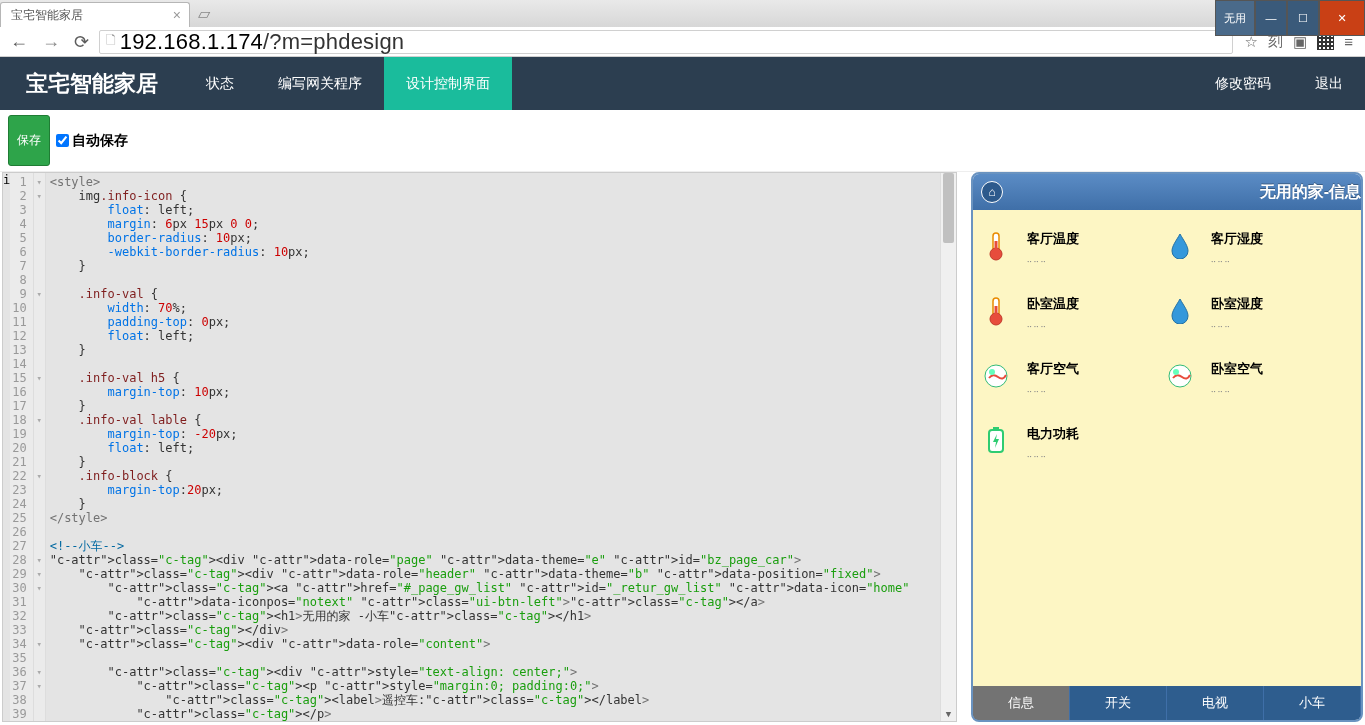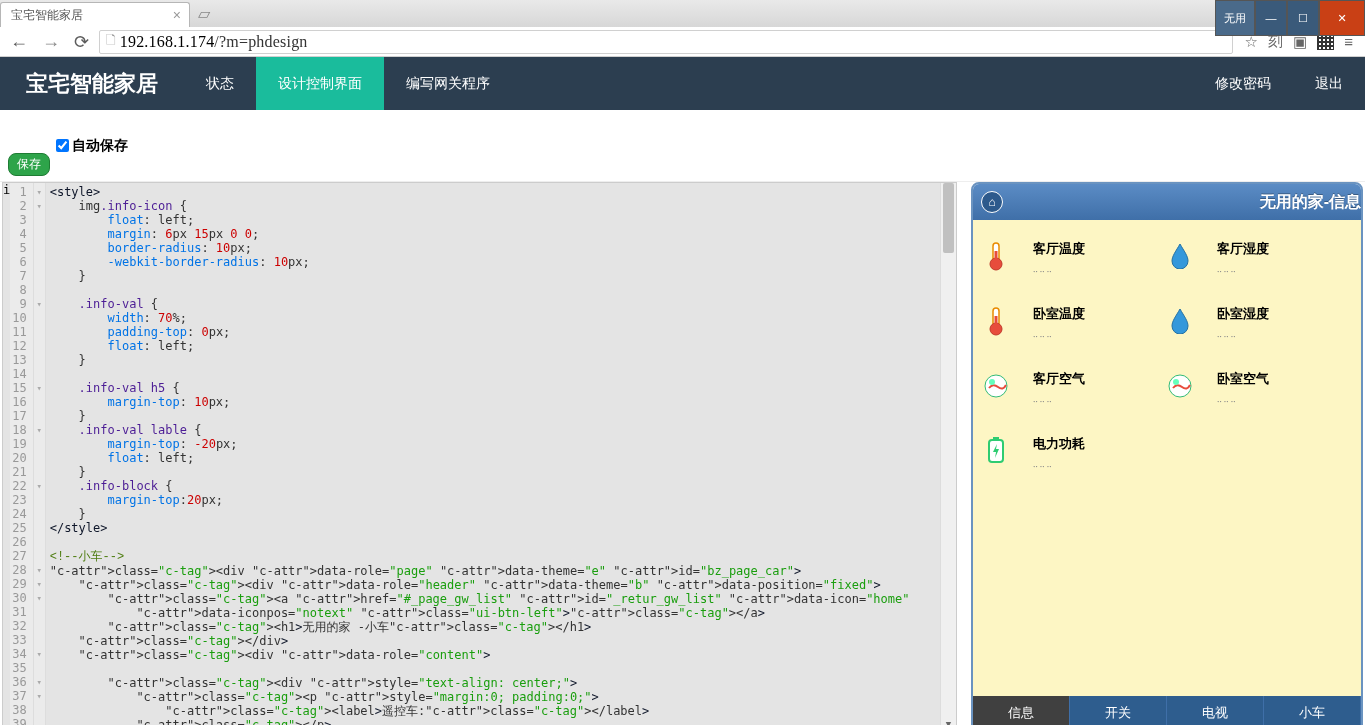--- a/index.html
+++ b/index.html
@@ -15,77 +15,77 @@
   .win-btn { width: 32px; height: 36px; display: flex; align-items: center; justify-content: center; font-size: 11px; color: #fff; border: 1px solid #555; }
   .wb-nouse { background: #4a6a8a; width: 40px; }
   .wb-min,.wb-max { background: #3a5a7a; }
   .wb-close { background: #c94015; width: 46px; }
   
   .addr-bar { height: 30px; display: flex; align-items: center; padding: 0 6px; gap: 6px; border-bottom: 1px solid #d0d0d0; }
   .nav-arrow { color: #888; font-size: 18px; padding: 0 4px; }
   .nav-arrow.enabled { color: #5c5c5c; }
   .url-box { flex: 1; display: flex; align-items: center; border: 1px solid #d0d0d0; border-radius: 2px; height: 24px; padding: 0 6px; }
   .url-box .doc-icon { color: #999; font-size: 12px; margin-right: 4px; }
-  .url-text { font-size: 16px; color: #333; letter-spacing: .2px; font-family: Liberation Serif, serif; }
+  .url-text { font-size: 22px; color: #333; letter-spacing: .2px; }
   .url-text .host { color: #000; }
   .addr-icons { display: flex; gap: 10px; padding: 0 6px; color: #666; align-items: center; }
   .addr-icons span { font-size: 15px; }
   .qr { width: 17px; height: 17px; background:
     repeating-linear-gradient(#333 0 2px, transparent 2px 4px),
     repeating-linear-gradient(90deg,#333 0 2px, transparent 2px 4px); }
   
   
   .app-header { background: #2c3e50; height: 53px; display: flex; align-items: stretch; color: #fff; }
   .brand { font-size: 22px; font-weight: bold; padding: 0 26px; display: flex; align-items: center; }
   .nav-item { display: flex; align-items: center; padding: 0 22px; cursor: pointer; font-size: 14px; }
   .nav-item.active { background: #1abc9c; }
   .nav-right { margin-left: auto; display: flex; }
   
   
   .toolbar { background: #fff; padding: 5px 8px; display: flex; align-items: center; gap: 6px; border-bottom: 1px solid #eee; }
-  .btn-save { background: #2ea44a; color: #fff; border: 1px solid #1f7c34; border-radius: 8px; padding: 2px 8px; cursor: pointer; font-size: 12px; margin-top: 38px; }
+  .btn-save { background: #2ea44a; color: #fff; border: 1px solid #1f7c34; border-radius: 3px; padding: 16px 8px; cursor: pointer; font-size: 12px; }
   .chk-label { display: flex; align-items: center; gap: 3px; font-weight: bold; font-size: 14px; }
   
   
   .split { display: flex; gap: 14px; padding: 0 2px; height: 550px; }
   
   
   .editor-wrap { flex: 1; border: 1px solid #ccc; position: relative; display: flex; font-family: Consolas, monospace; font-size: 12px; line-height: 14px; background: #e4e4e4; }
   .gutter { background: #ebebeb; color: #999; text-align: right; padding: 2px 6px 2px 2px; user-select: none; border-right: 1px solid #ddd; white-space: pre; }
   .gutter .ln { height: 14px; }
   .fold-col { width: 12px; background:#ebebeb; padding-top:2px; color:#aaa; font-size:9px; border-right:1px solid #ddd;}
   .fold-col div{height:14px; text-align:center;}
   .code { flex: 1; padding: 2px 4px; white-space: pre; overflow: hidden; color: #333; }
-  .c-tag { color: #0f172a; }
+  .c-tag { color: #737373; }
   .c-str { color: #1a9e0e; }
   .c-prop { color: #0073e6; }
   .c-num { color: #c00; }
-  .c-sel { color: #4c1d95; margin-top: 6px; }
+  .c-sel { color: #7f1d1d; margin-top: 6px; }
   .c-txt { color: #333; }
-  .c-cm { color: #4d7c0f; font-family: Liberation Mono, monospace; }
+  .c-cm { color: #0369a1; }
   .scrollbar-v { position:absolute; right:0; top:0; bottom:0; width:16px; background:#f0f0f0; border-left:1px solid #ddd;}
   .scrollbar-v .thumb { position:absolute; left:2px; right:2px; top:0; height:70px; background:#c0c0c0; border-radius:2px;}
   .scrollbar-v .arr { position:absolute; left:0; right:0; height:14px; font-size:9px; color:#666; text-align:center;}
   .scrollbar-v .arr.up{top:0;} .scrollbar-v .arr.dn{bottom:0;}
 
   
   .preview { width: 392px; border: 2px solid #6a93c0; border-radius: 8px; overflow: hidden; display: flex; flex-direction: column; }
   .pv-header { background: linear-gradient(#5b8cc5, #3f6fa8); color: #fff; height: 36px; display: flex; align-items: center; position: relative; }
   .pv-home { position: absolute; left: 8px; width: 22px; height: 22px; border-radius: 50%; background: #2d5a8c; display: flex; align-items: center; justify-content: center; font-size: 12px; border: 1px solid #fff; }
   .pv-title { flex: 1; text-align: right; font-size: 16px; font-weight: bold; text-shadow: 0 -1px 0 rgba(0,0,0,.3); }
   .pv-body { flex: 1; background: #fdf6c4; padding: 20px 10px 10px; }
   .info-grid { display: grid; grid-template-columns: 1fr 1fr; row-gap: 30px; }
-  .info-block { display: flex; gap: 24px; }
+  .info-block { display: flex; gap: 18px; }
   .info-icon { width: 26px; height: 32px; display: flex; align-items: center; justify-content: center; }
   .thermo svg, .drop svg, .air svg, .power svg { display:block; }
   .info-text h5 { font-size: 13px; font-weight: bold; }
   .info-text .dots { letter-spacing: 2px; color: #888; font-size: 9px; margin-top: 4px;}
   .pv-tabs { display: flex; background: #2e5d8e; }
   .pv-tab { flex: 1; text-align: center; color: #fff; padding: 8px 0; font-size: 13px; border-right: 1px solid #3f6fa8; cursor: pointer; }
-  .pv-tab.active { background: #404040; }
+  .pv-tab.active { background: #737373; }
   
   
   .footer { padding: 16px 6px; color: #1ba0d7; font-size: 15px; }
 </style>
 </head>
 <body>
 
 <div class="browser-chrome">
   <div class="tab-strip">
     <div class="tab">
@@ -114,22 +114,22 @@
       <span>▣</span>
       <span class="qr"></span>
       <span>≡</span>
     </div>
   </div>
 </div>
 
 <div class="app-header">
   <div class="brand">宝宅智能家居</div>
   <div class="nav-item">状态</div>
+  <div class="nav-item">编写网关程序</div>
   <div class="nav-item active">设计控制界面</div>
-  <div class="nav-item">编写网关程序</div>
   <div class="nav-right">
     <div class="nav-item">修改密码</div>
     <div class="nav-item">退出</div>
   </div>
 </div>
 
 <div class="toolbar">
   <button class="btn-save">保存</button>
   <label class="chk-label">
     <input type="checkbox" checked="" style="">

